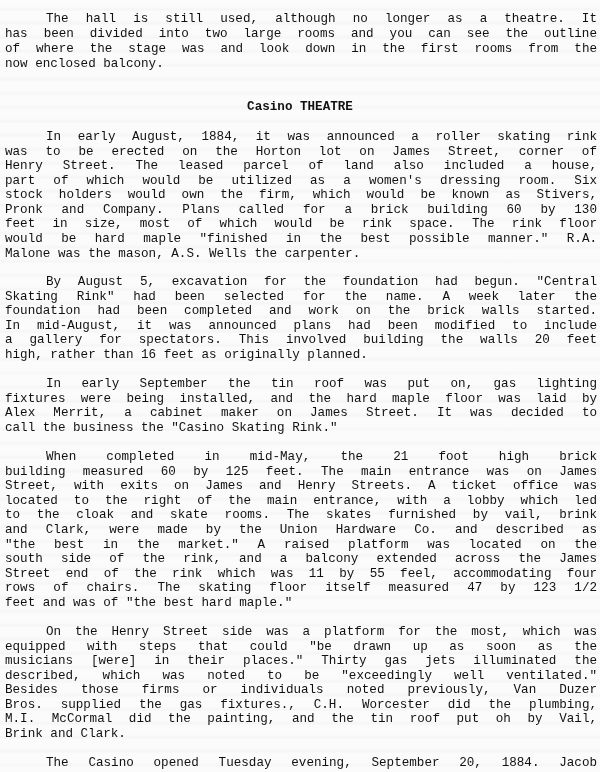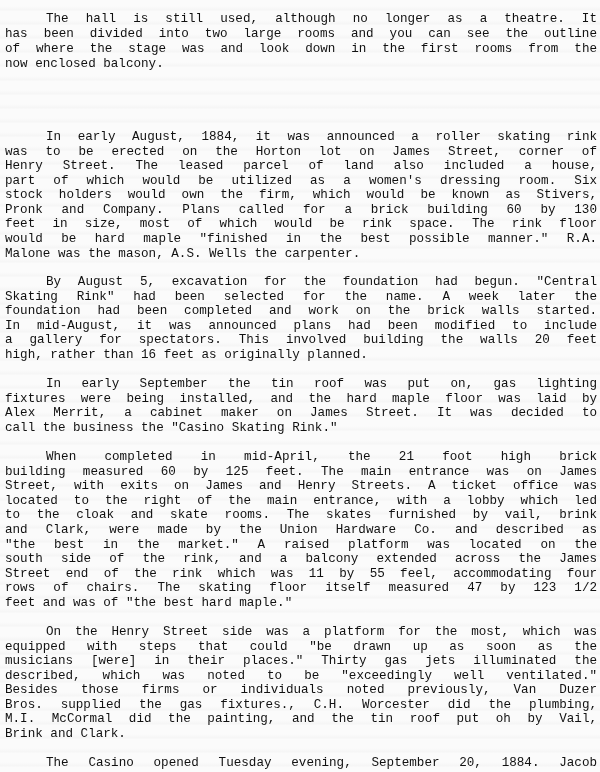--- a/index.html
+++ b/index.html
@@ -47,20 +47,21 @@
 <div class="page">
   <div class="bleed"></div>
 
   <div>
     <div class="line indent" style="top:8px">The hall is still used, although no longer as a theatre.  It</div>
     <div class="line" style="top:23px">has been divided into two large rooms and you can see the outline</div>
     <div class="line" style="top:38px">of where the stage was and look down in the first rooms from the</div>
     <div class="line last" style="top:53px">now enclosed balcony.</div>
   </div>
 
+  <div class="heading">Casino THEATRE</div>
 
   <div>
     <div class="line indent" style="top:126px">In early August, 1884, it was announced a roller skating rink</div>
     <div class="line" style="top:141px">was to be erected on the Horton lot on James Street, corner of</div>
     <div class="line" style="top:155px">Henry Street.  The leased parcel of land also included a house,</div>
     <div class="line" style="top:170px">part of which would be utilized as a women's dressing room.  Six</div>
     <div class="line" style="top:184px">stock holders would own the firm, which would be known as Stivers,</div>
     <div class="line" style="top:199px">Pronk and Company.  Plans called for a brick building 60 by 130</div>
     <div class="line" style="top:213px">feet in size, most of which would be rink space.  The rink floor</div>
     <div class="line" style="top:228px">would be hard maple "finished in the best possible manner."  R.A.</div>
@@ -77,21 +78,21 @@
   </div>
 
   <div>
     <div class="line indent" style="top:373px">In early September the tin roof was put on, gas lighting</div>
     <div class="line" style="top:388px">fixtures were being installed, and the hard maple floor was laid by</div>
     <div class="line" style="top:402px">Alex Merrit, a cabinet maker on James Street.  It was decided to</div>
     <div class="line last" style="top:417px">call the business the "Casino Skating Rink."</div>
   </div>
 
   <div>
-    <div class="line indent" style="top:446px">When completed in mid-April, the 21 foot high brick</div>
+    <div class="line indent" style="top:446px">When completed in mid-May, the 21 foot high brick</div>
     <div class="line" style="top:461px">building measured 60 by 125 feet.  The main entrance was on James</div>
     <div class="line" style="top:475px">Street, with exits on James and Henry Streets.  A ticket office was</div>
     <div class="line" style="top:490px">located to the right of the main entrance, with a lobby which led</div>
     <div class="line" style="top:504px">to the cloak and skate rooms.  The skates furnished by vail, brink</div>
     <div class="line" style="top:519px">and Clark, were made by the Union Hardware Co. and described as</div>
     <div class="line" style="top:534px">"the best in the market."  A raised platform was located on the</div>
     <div class="line" style="top:548px">south side of the rink, and a balcony extended across the James</div>
     <div class="line" style="top:563px">Street end of the rink which was 11 by 55 feel, accommodating four</div>
     <div class="line" style="top:577px">rows of chairs.  The skating floor itself measured 47 by 123 1/2</div>
     <div class="line last" style="top:592px">feet and was of "the best hard maple."</div>

